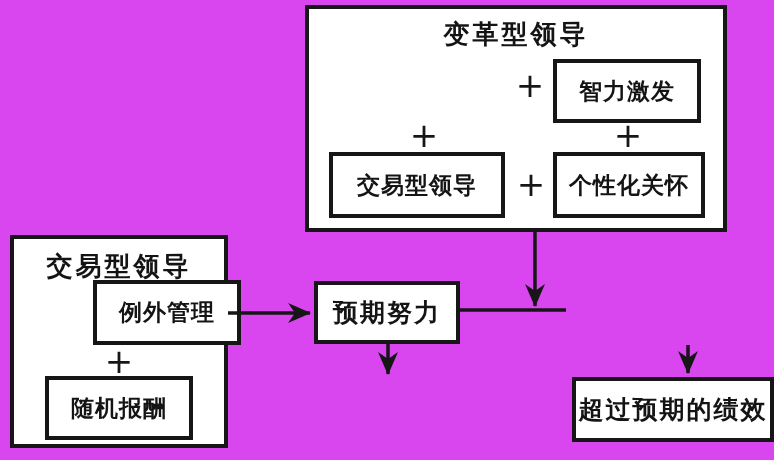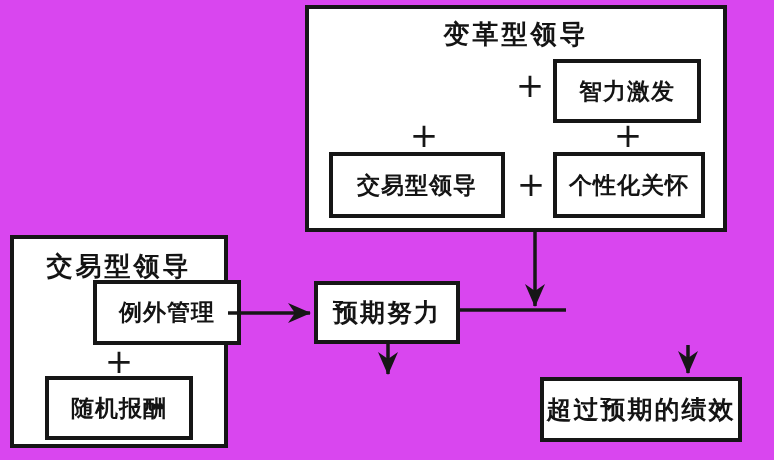--- a/index.html
+++ b/index.html
@@ -102,21 +102,21 @@
   <div class="box" style="left:314px; top:281px; width:146px; height:63px;">
     <div class="node-label">预期努力</div>
   </div>
 
   <div class="box" style="left:45px; top:376px; width:148px; height:64px;">
     <div class="node-label small">随机报酬</div>
   </div>
 
 
 
-  <div class="box" style="left:540px; top:377px; width:202px; height:65px;padding-left:24px;">
+  <div class="box" style="left:572px; top:377px; width:202px; height:65px;padding-left:24px;">
     <div class="node-label">超过预期的绩效</div>
   </div>
 
   <svg class="connector-layer" viewBox="0 0 774 460" xmlns="http://www.w3.org/2000/svg">
     <defs>
       <marker id="arrowhead" markerUnits="userSpaceOnUse" markerWidth="24" markerHeight="20" refX="22" refY="10" orient="auto">
         <path d="M0,0 L23,10 L0,20 L7,10 Z" fill="#161616"></path>
       </marker>
     </defs>
 

